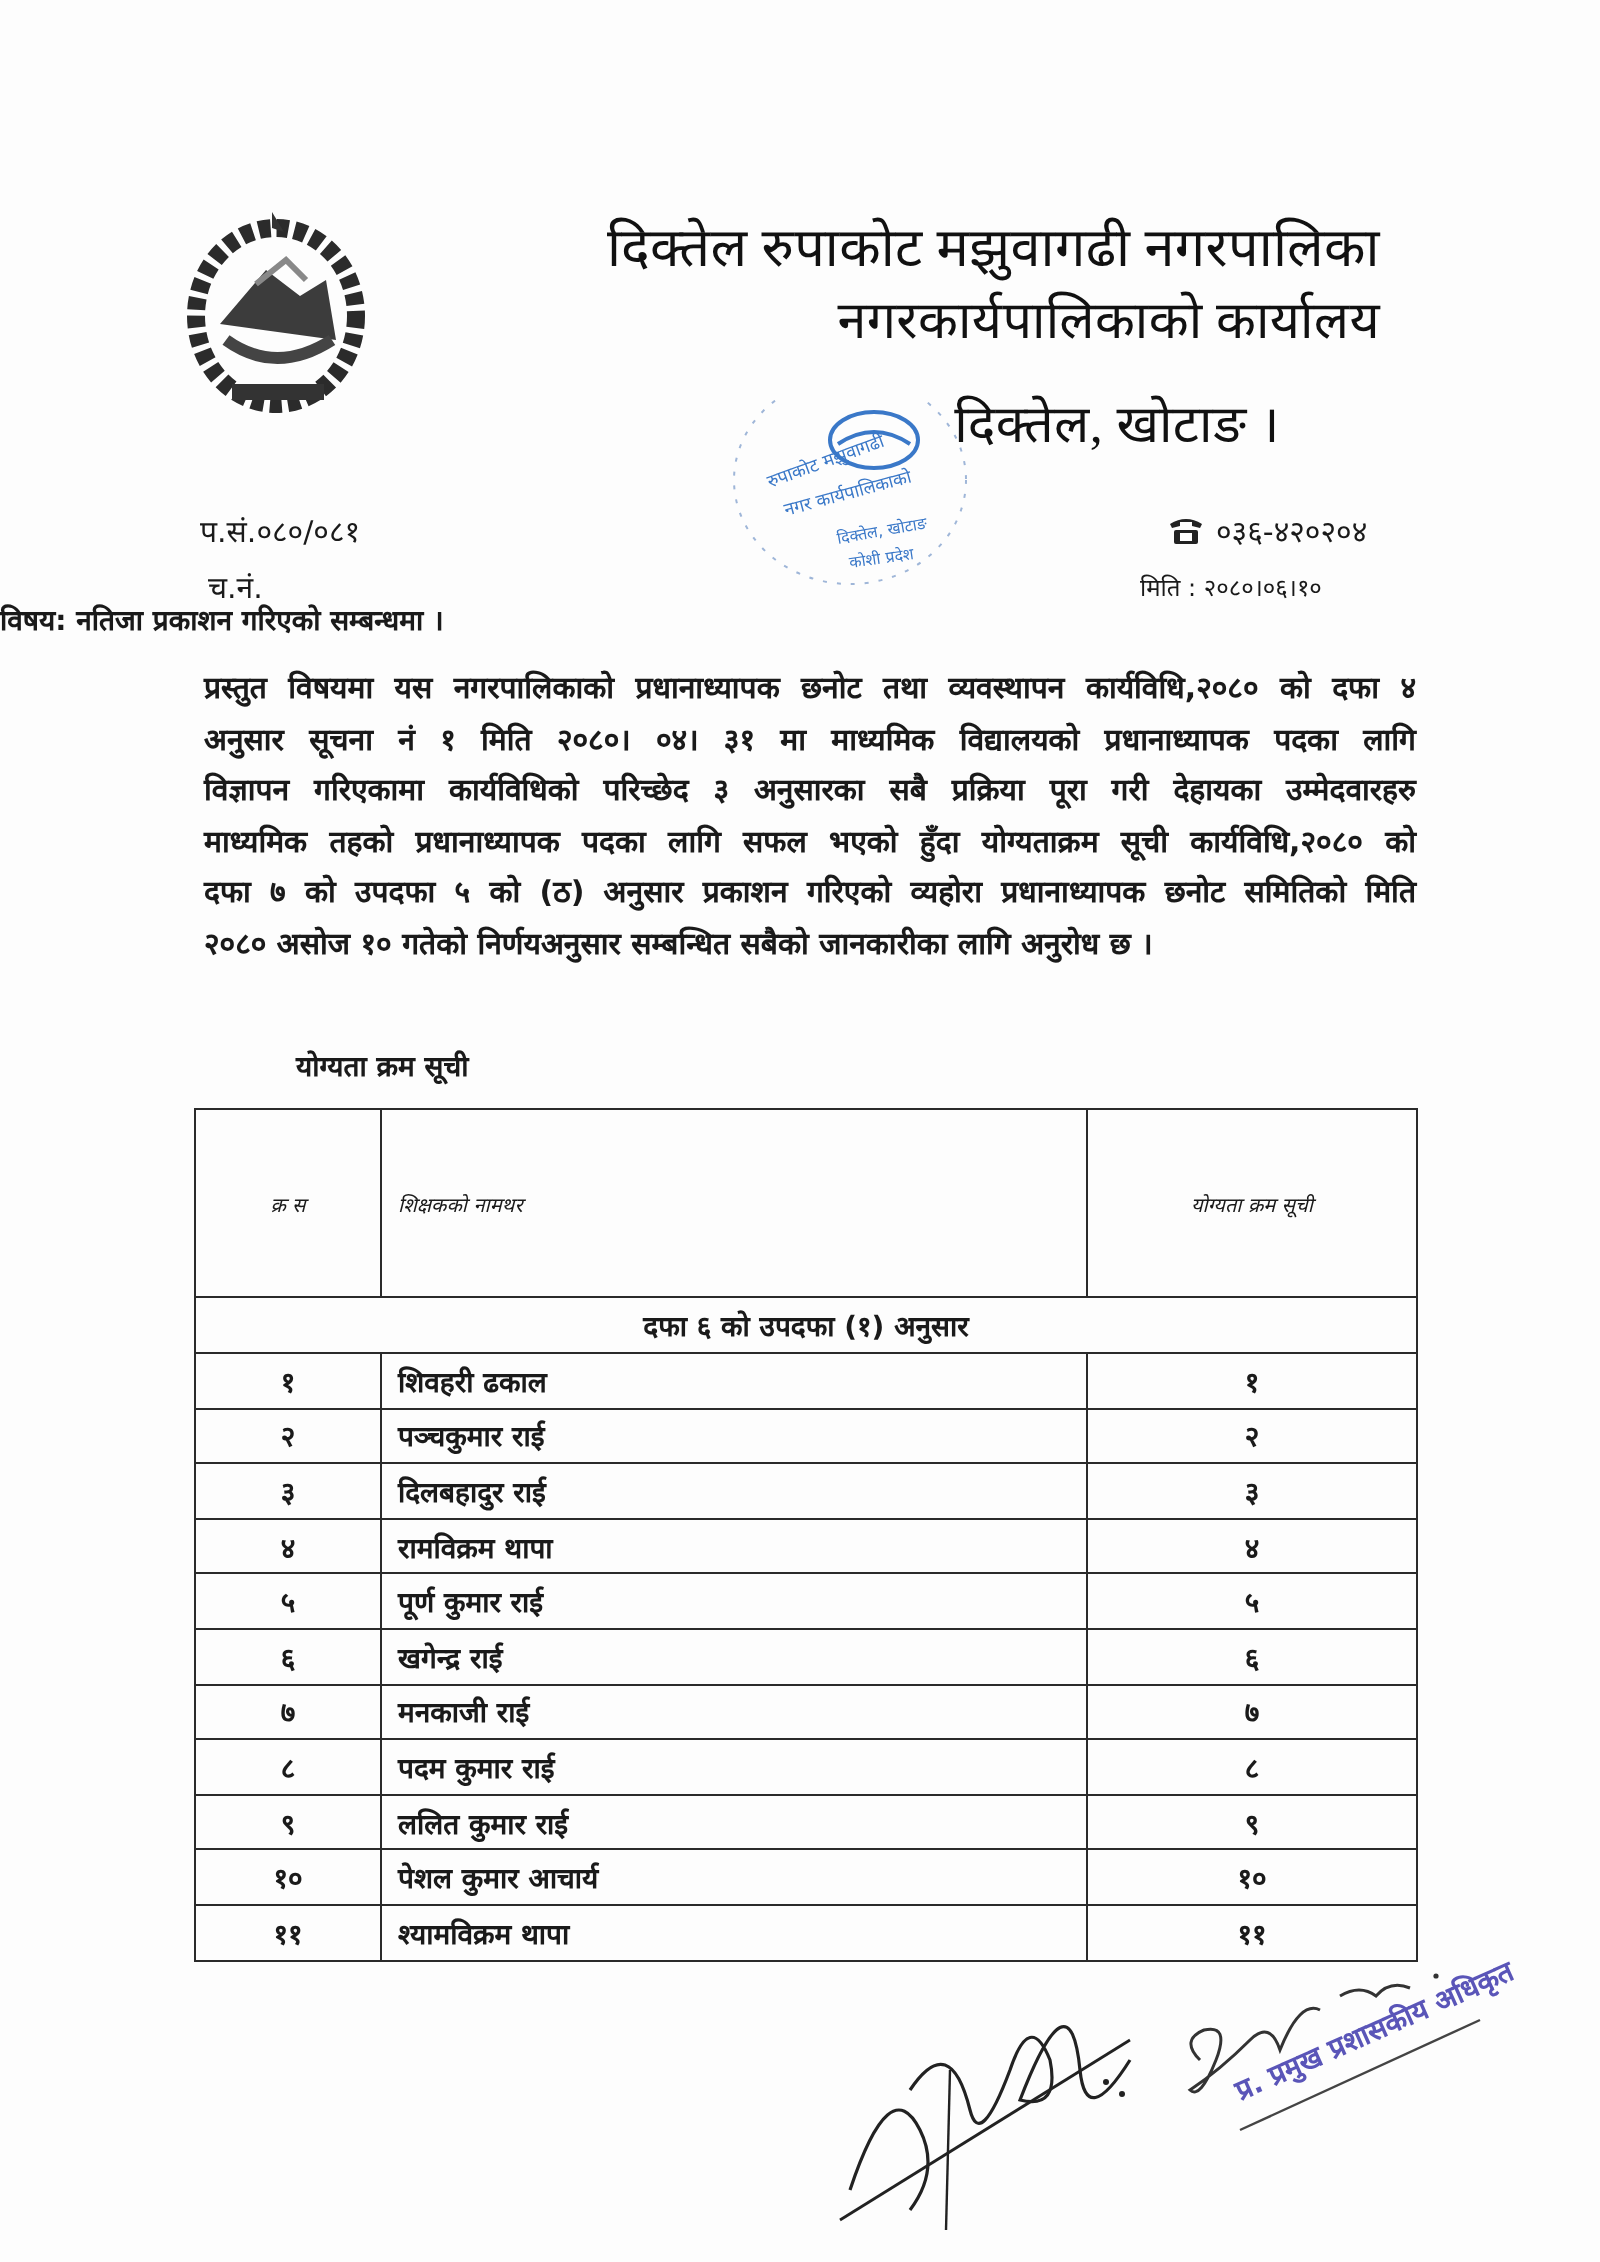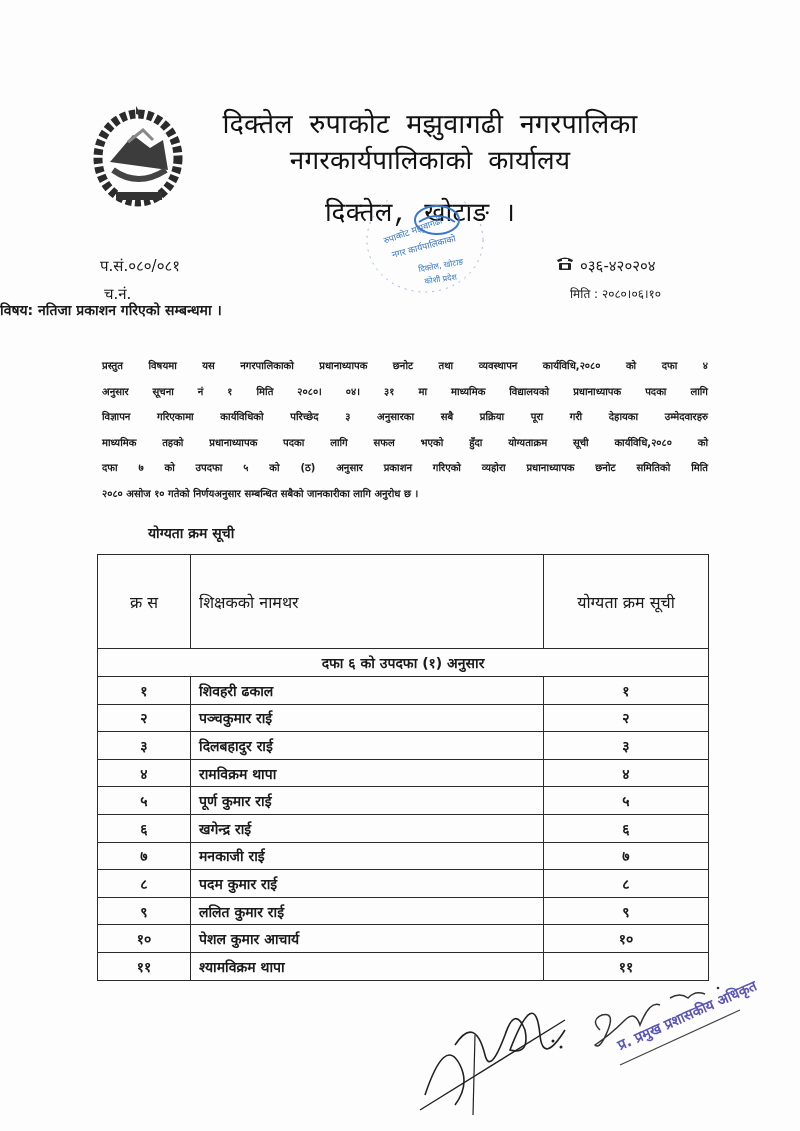--- a/index.html
+++ b/index.html
@@ -1,44 +1,44 @@
 <!DOCTYPE html>
 <html><head>
   <meta charset="utf-8">
   <style>
     html, body { margin: 0; padding: 0; background: #ffffff; }
     body { width: 800px; height: 1131px; position: relative; overflow: hidden; font-family: "DejaVu Sans", sans-serif; color: #1a1a1a; }
     .page { position: absolute; inset: 0; background: #fdfdfd; }
 
     
     .emblem { position: absolute; left: 88px; top: 100px; width: 100px; height: 110px; }
-    .head-title { position: absolute; left: 170px; width: 520px; text-align: center; color: #111; font-family: Liberation Mono, monospace; letter-spacing: 0.2px; }
+    .head-title { position: absolute; left: 170px; width: 520px; text-align: right; color: #111; font-family: Liberation Serif, serif; letter-spacing: 0.2px; }
     .head-l1 { top: 104px; font-size: 27px; }
     .head-l2 { top: 141px; font-size: 26px; }
     .head-l3 { top: 193px; font-size: 26px; left: 200px; width: 440px; }
 
     .stamp { position: absolute; left: 345px; top: 200px; width: 160px; height: 110px; }
 
     .ref-no { position: absolute; left: 100px; top: 255px; font-size: 15px; }
     .cha-no { position: absolute; left: 104px; top: 283px; font-size: 15px; }
-    .phone { position: absolute; left: 556px; top: 255px; font-size: 15px; display: flex; align-items: flex-start; gap: 6px; }
+    .phone { position: absolute; left: 584px; top: 255px; font-size: 15px; display: flex; align-items: center; gap: 6px; }
     .phone-icon { width: 18px; height: 16px; display: inline-block; }
     .date { position: absolute; left: 570px; top: 285px; font-size: 12px; }
     .subject { position: absolute; left: 0; width: 724px; top: 300px; font-size: 14px; font-weight: bold; }
 
-    .body-text { position: absolute; left: 102px; width: 606px; top: 353px; font-size: 10px; line-height: 25.5px; font-weight: bold; text-align: justify; text-align-last: justify; }
+    .body-text { position: absolute; left: 102px; width: 606px; top: 332px; font-size: 15px; line-height: 25.5px; font-weight: bold; text-align: justify; text-align-last: justify; }
     .body-line { display: block; white-space: nowrap; }
     .body-line.last { text-align-last: left; }
     .list-title { position: absolute; left: 148px; top: 523px; font-size: 14px; font-weight: bold; }
 
     
     .merit-table { position: absolute; left: 97px; top: 554px; width: 612px; border-collapse: collapse; }
     .merit-table td, .merit-table th { border: 1.3px solid #2a2a2a; padding: 0; font-weight: normal; }
     .th-row { height: 94px; }
-    .th-row th { font-size: 16px; }
+    .th-row th { font-size: 10px; font-style: italic; }
     .th-sn { width: 92px; text-align: center; }
     .th-name { width: 344px; text-align: left; padding-left: 8px !important; margin-top: 36px; }
     .th-rank { text-align: center; }
     .group-row td { height: 27px; text-align: center; font-size: 14px; font-weight: bold; }
     .data-row td { height: 26.6px; font-size: 14px; font-weight: bold; }
     .c-sn { text-align: center; }
     .c-name { padding-left: 8px !important; }
     .c-rank { text-align: center; }
 
     

